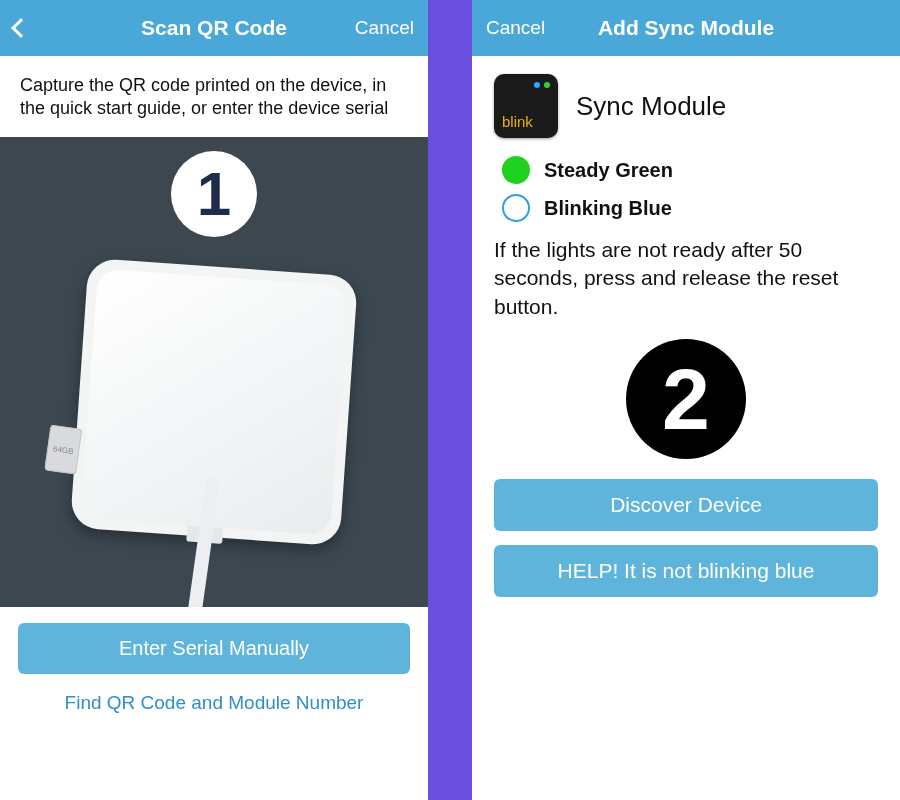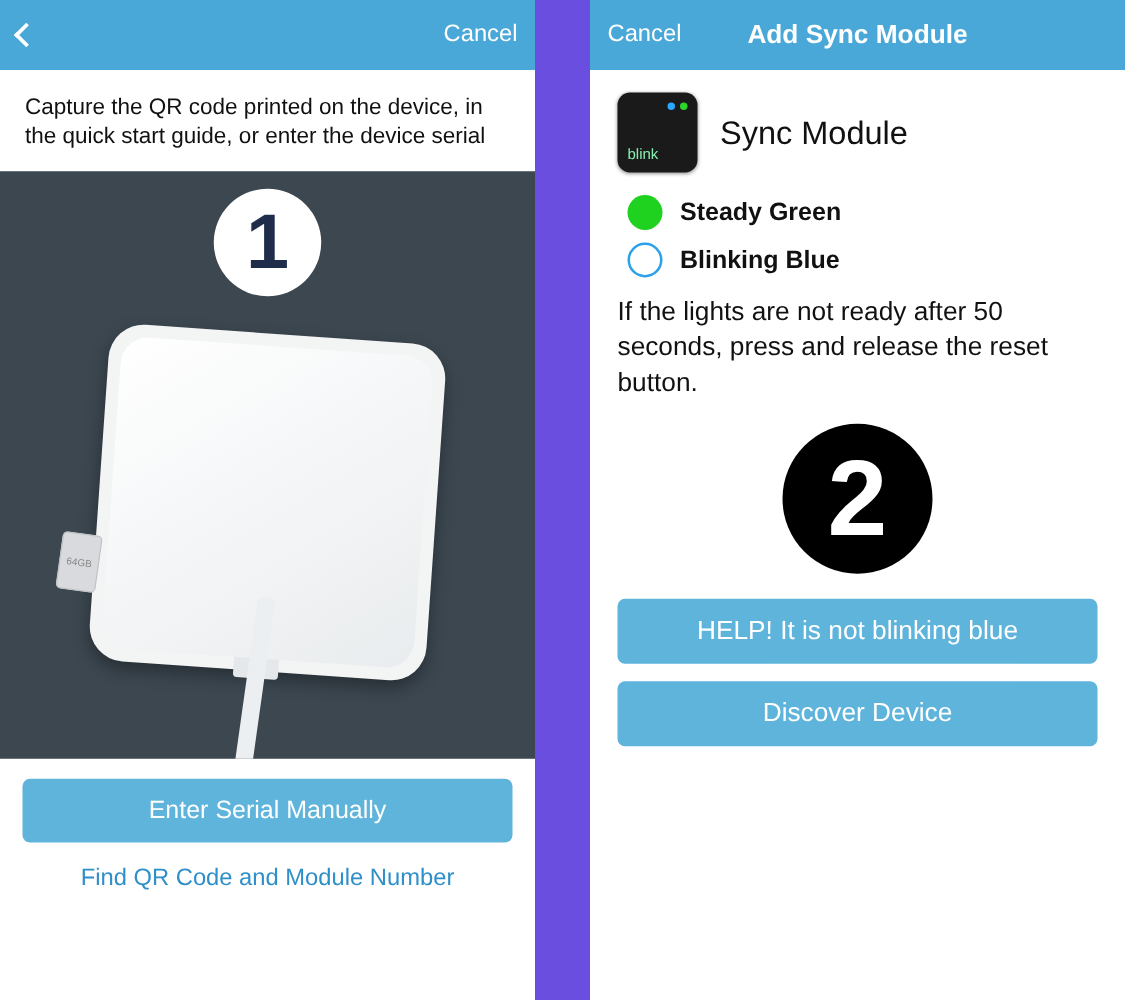--- a/index.html
+++ b/index.html
@@ -47,21 +47,21 @@
   .linkrow a { color:#2f8fc9; font-size:19px; text-decoration:none; cursor:pointer; }
 
   
   .r-body { padding: 18px 22px 0; }
   .sm-row { display:flex; align-items:center; gap:18px; margin-bottom:18px; }
   .sm-ico { width:64px; height:64px; background:#1a1a1a; border-radius:10px; position:relative; box-shadow:0 1px 3px rgba(0,0,0,.4); }
   .sm-ico .leds { position:absolute; top:8px; right:8px; display:flex; gap:4px; }
   .sm-ico .leds i { width:6px; height:6px; border-radius:50%; display:block; }
   .sm-ico .leds i.b { background:#2aa7ff; }
   .sm-ico .leds i.g { background:#29d629; }
-  .sm-ico .brand { position:absolute; left:8px; bottom:8px; color:#86efac; font-size:12px; }
+  .sm-ico .brand { position:absolute; left:8px; bottom:8px; color:#eab308; font-size:15px; }
   .sm-title { font-size:26px; color:#111; }
   .r-text { font-size:21px; line-height:1.35; color:#111; margin-bottom:18px; }
   .light { display:flex; align-items:center; gap:14px; margin:8px 0 10px 8px; }
   .circ { width:28px; height:28px; border-radius:50%; }
   .circ.blue { border:2px solid #2aa1e8; background:#fff; }
   .circ.green { background:#1fd21f; }
   .light span { font-size:20px; font-weight:700; color:#111; }
   .badge2 { width:120px; height:120px; border-radius:50%; background:#000; display:flex; align-items:center; justify-content:center; margin:6px auto 20px; }
   .badge2 span { color:#fff; font-size:86px; font-weight:800; font-family: Arial Black, Arial, sans-serif; line-height:1; }
   .r-btns { padding: 0 22px 20px; display:flex; flex-direction:column; gap:14px; }
@@ -69,20 +69,21 @@
 
 </style>
 </head>
 <body>
 
 <div class="phone left">
   <div class="hdr">
     <div class="side">
       <div class="back-chev"></div>
     </div>
+    <div class="title">Scan QR Code</div>
     <div class="side r">
       <span>Cancel</span>
     </div>
   </div>
 
   <div class="instr">Capture the QR code printed on the device, in the quick start guide, or enter the device serial</div>
 
   <div class="cam">
     <div class="badge1">
         <span>1</span>
@@ -161,16 +162,16 @@
     </div>
 
     <div class="r-text" style="margin-top:14px">If the lights are not ready after 50 seconds, press and release the reset button.</div>
 
     <div class="badge2">
         <span>2</span>
       </div>
   </div>
 
   <div class="r-btns">
+    <button class="btn">Discover Device</button>
     <button class="btn">HELP! It is not blinking blue</button>
-    <button class="btn">Discover Device</button>
   </div>
 </div>
 
 </body></html>

